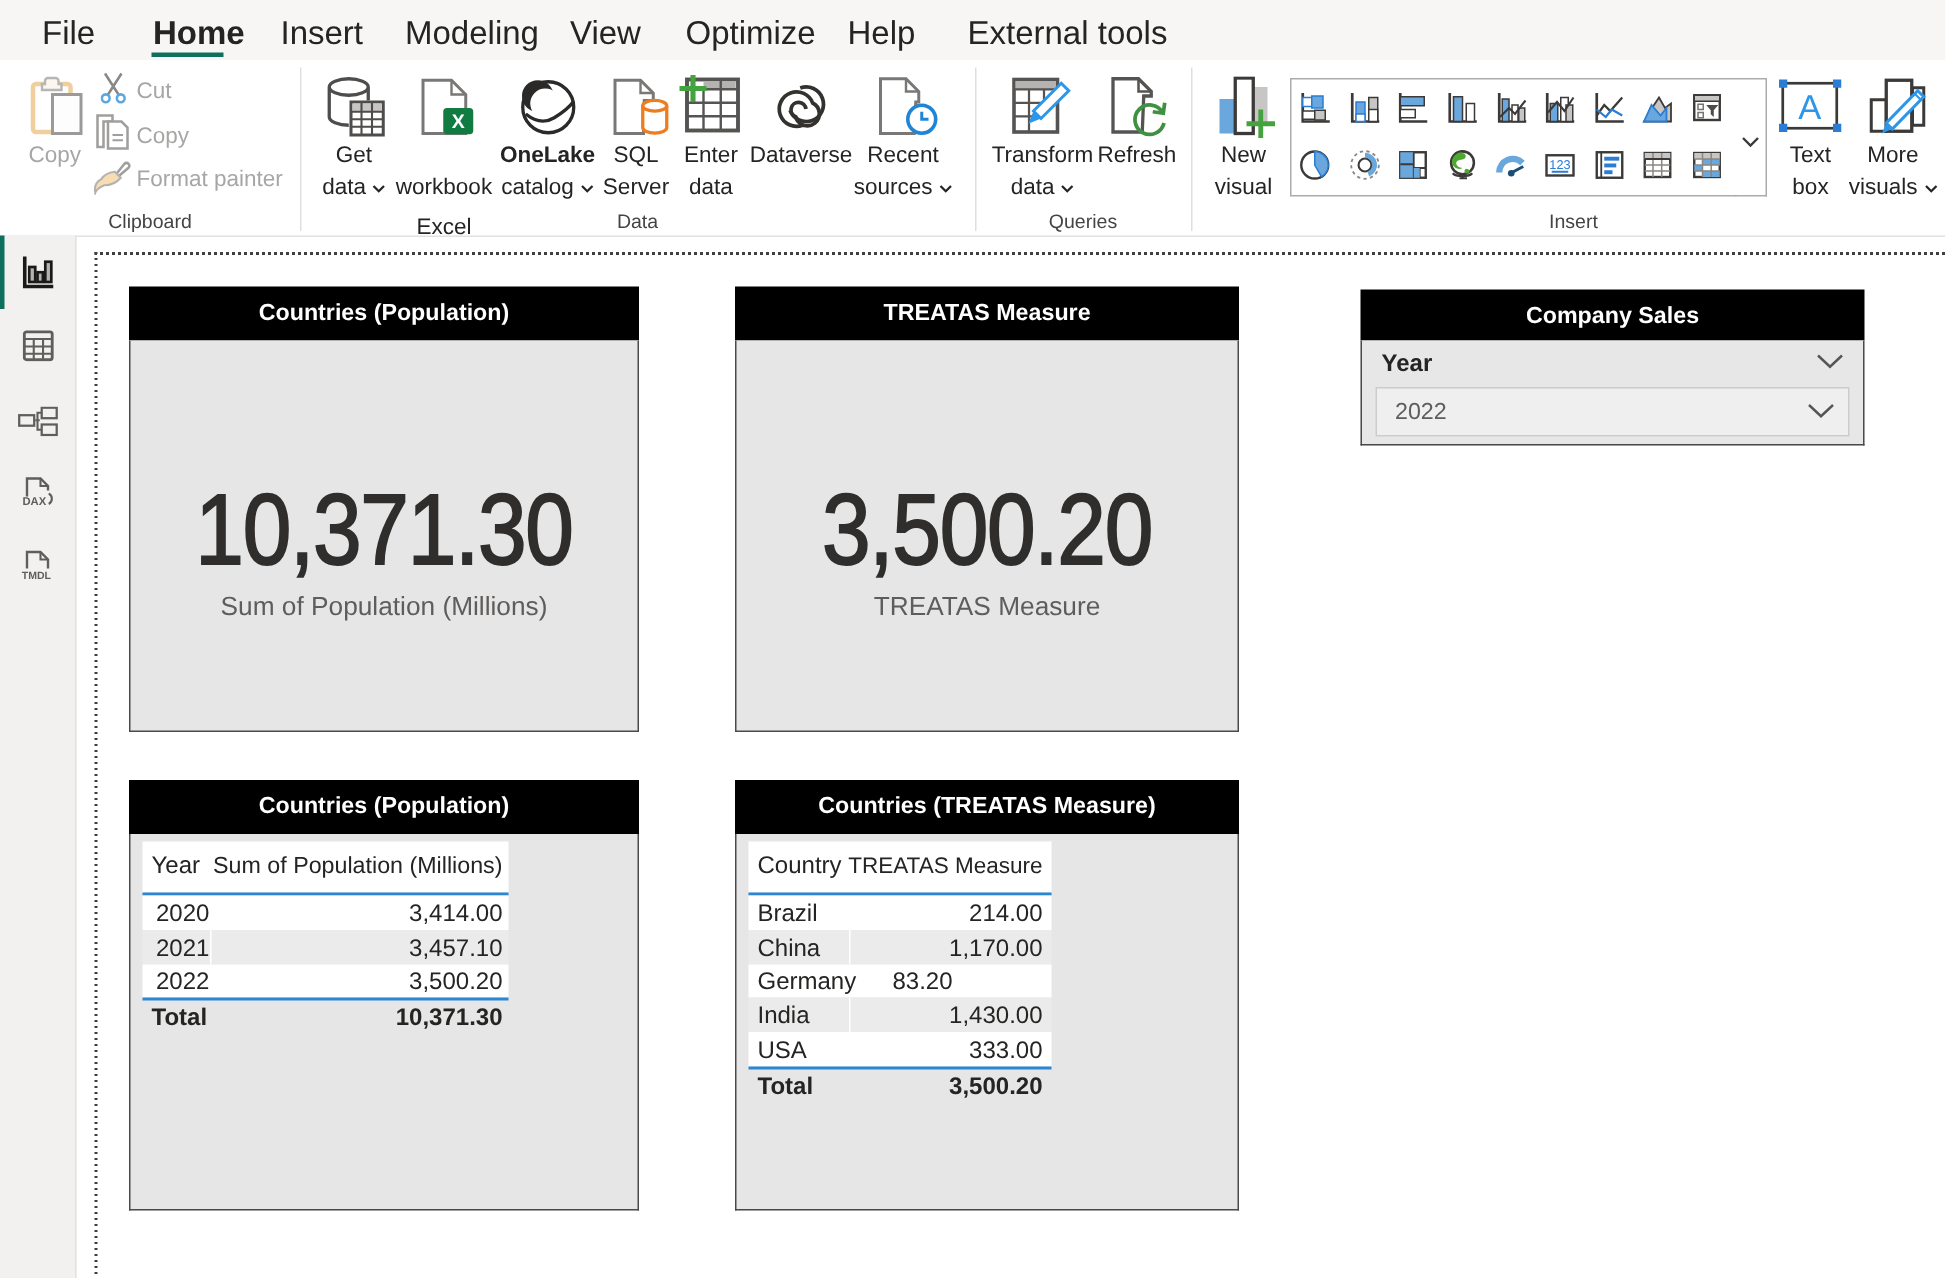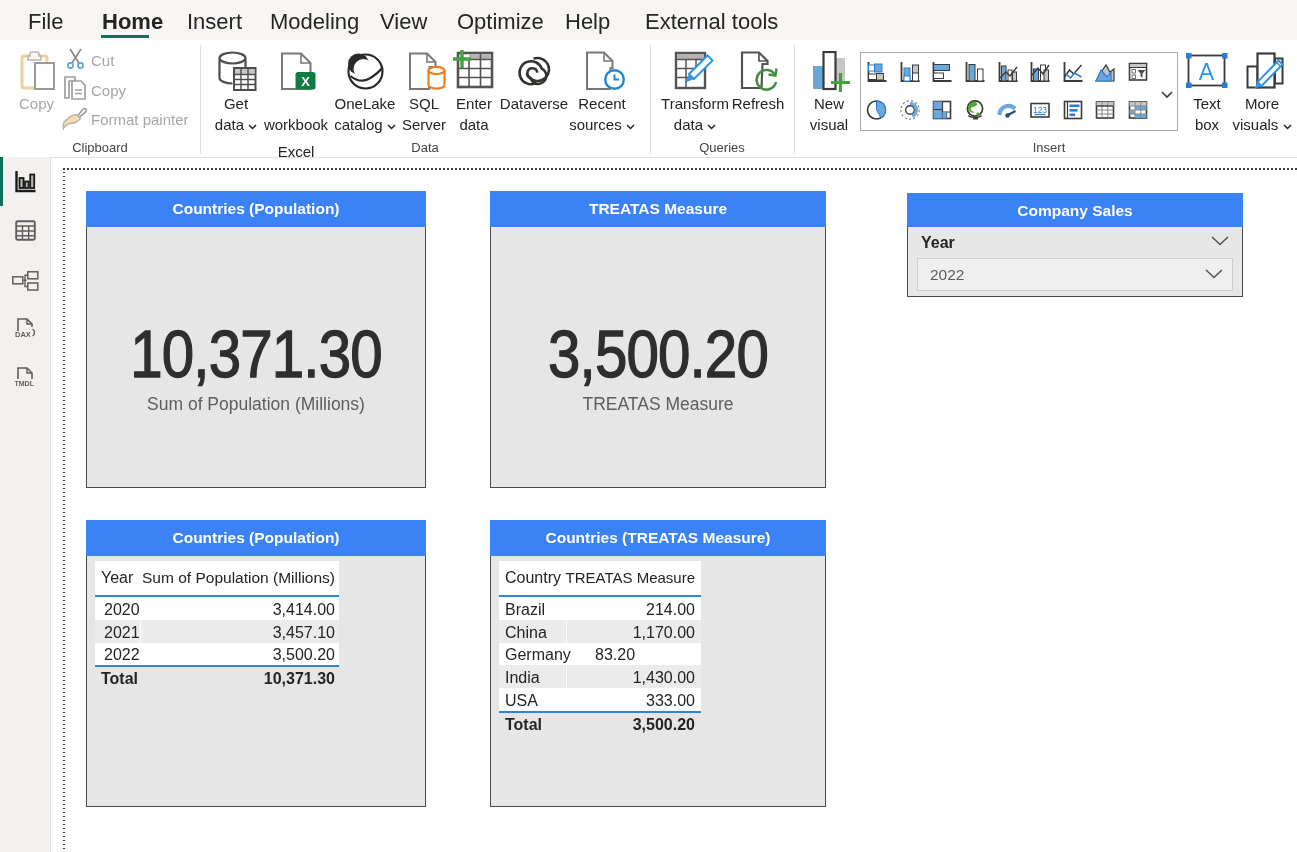--- a/index.html
+++ b/index.html
@@ -11,21 +11,21 @@
   .tab{position:absolute;top:9px;font-size:22px;color:#252423;white-space:nowrap;}
   
   #ribbon{left:0;top:40px;width:1297px;height:117px;background:#fff;border-bottom:1px solid #e1e1e1;}
   .gdiv{position:absolute;top:5px;width:1px;height:109px;background:#e1dfdd;}
   .glabel{position:absolute;top:100px;width:120px;text-align:center;font-size:13px;color:#444;}
   .rlab{position:absolute;font-size:15px;color:#252423;text-align:center;white-space:nowrap;}
   .rlabd{position:absolute;font-size:15px;color:#a8a6a4;white-space:nowrap;}
   
   #sidebar{left:0;top:157px;width:50px;height:695px;background:#f2f1f0;border-right:1px solid #e3e1e0;}
   
-  .vhead{position:absolute;background:#3b82f6;color:#fff;font-weight:bold;
+  .vhead{position:absolute;background:#000000;color:#fff;font-weight:bold;
          font-size:15.5px;text-align:center;}
   .vhead span{display:block;margin-top:9px;}
   .vbody{position:absolute;background:#e6e6e6;border:1px solid #4a4a4a;border-top:none;box-sizing:border-box;}
   .doth{position:absolute;height:1.5px;background:repeating-linear-gradient(90deg,#3f3f3f 0 1.5px,transparent 1.5px 4px);}
   .dotv{position:absolute;width:1.5px;background:repeating-linear-gradient(180deg,#3f3f3f 0 1.5px,transparent 1.5px 4px);}
   .bignum{position:absolute;width:100%;text-align:center;color:#2f2e2d;font-size:67px;
           -webkit-text-stroke:1.3px #2f2e2d;transform:scaleX(0.87);letter-spacing:-1px;}
   .biglab{position:absolute;width:100%;text-align:center;color:#5f5d5b;font-size:17.5px;}
   
   .tcell{position:absolute;font-size:16px;color:#252423;white-space:nowrap;}
@@ -61,21 +61,21 @@
   <div class="rlabd" style="left:91px;top:12px;">Cut</div>
   <div class="rlabd" style="left:91px;top:42px;">Copy</div>
   <div class="rlabd" style="left:91px;top:71px;">Format painter</div>
 
   <div class="rlab" style="left:196px;top:55px;width:80px;">Get</div>
   <div class="rlab" style="left:196px;top:76px;width:80px;">data <svg width="9" height="6">
         <polyline points="1,1 4.5,4.5 8,1" fill="none" stroke="#252423" stroke-width="1.5"></polyline>
       </svg></div>
   <div class="rlab" style="left:256px;top:55px;width:80px;margin-top:48px;">Excel</div>
   <div class="rlab" style="left:256px;top:76px;width:80px;">workbook</div>
-  <div class="rlab" style="left:325px;top:55px;width:80px;">OneLake</div>
+  <div class="rlab" style="left:325px;top:55px;width:80px;font-weight:bold;">OneLake</div>
   <div class="rlab" style="left:325px;top:76px;width:80px;">catalog <svg width="9" height="6">
         <polyline points="1,1 4.5,4.5 8,1" fill="none" stroke="#252423" stroke-width="1.5"></polyline>
       </svg></div>
   <div class="rlab" style="left:384px;top:55px;width:80px;">SQL</div>
   <div class="rlab" style="left:384px;top:76px;width:80px;">Server</div>
   <div class="rlab" style="left:434px;top:55px;width:80px;">Enter</div>
   <div class="rlab" style="left:434px;top:76px;width:80px;">data</div>
   <div class="rlab" style="left:494px;top:55px;width:80px;">Dataverse</div>
   <div class="rlab" style="left:562px;top:55px;width:80px;">Recent</div>
   <div class="rlab" style="left:562px;top:76px;width:80px;">sources <svg width="9" height="6">

